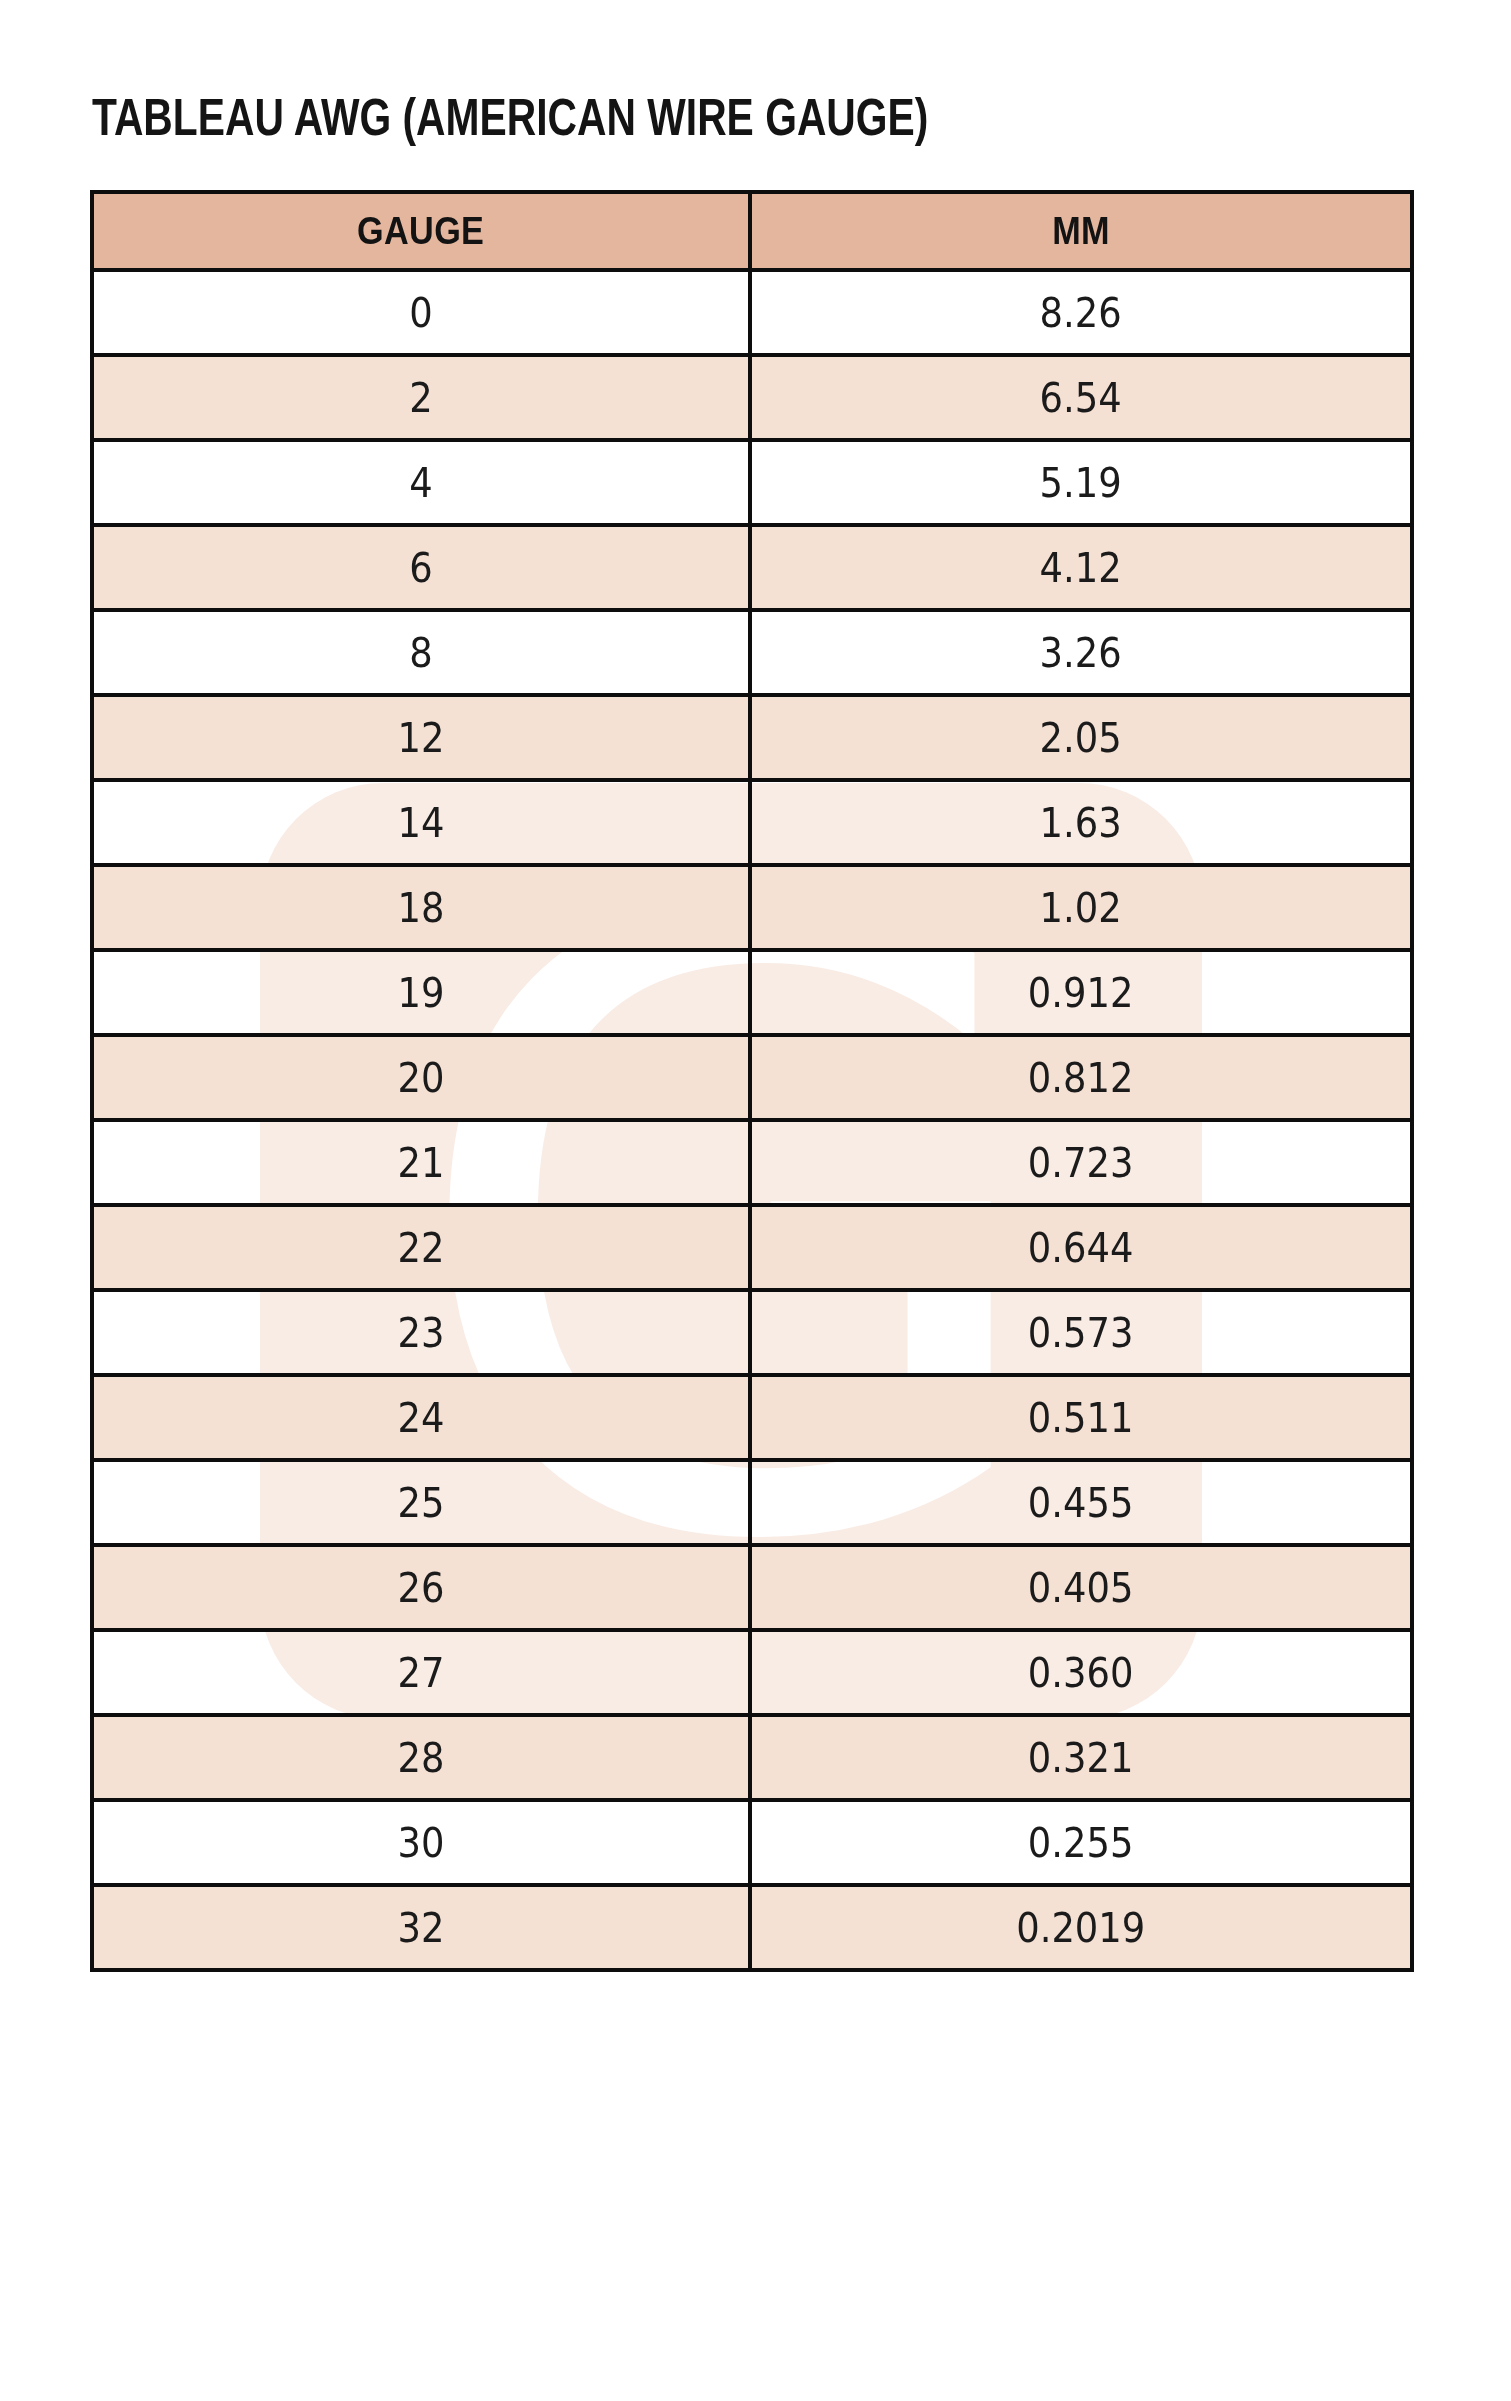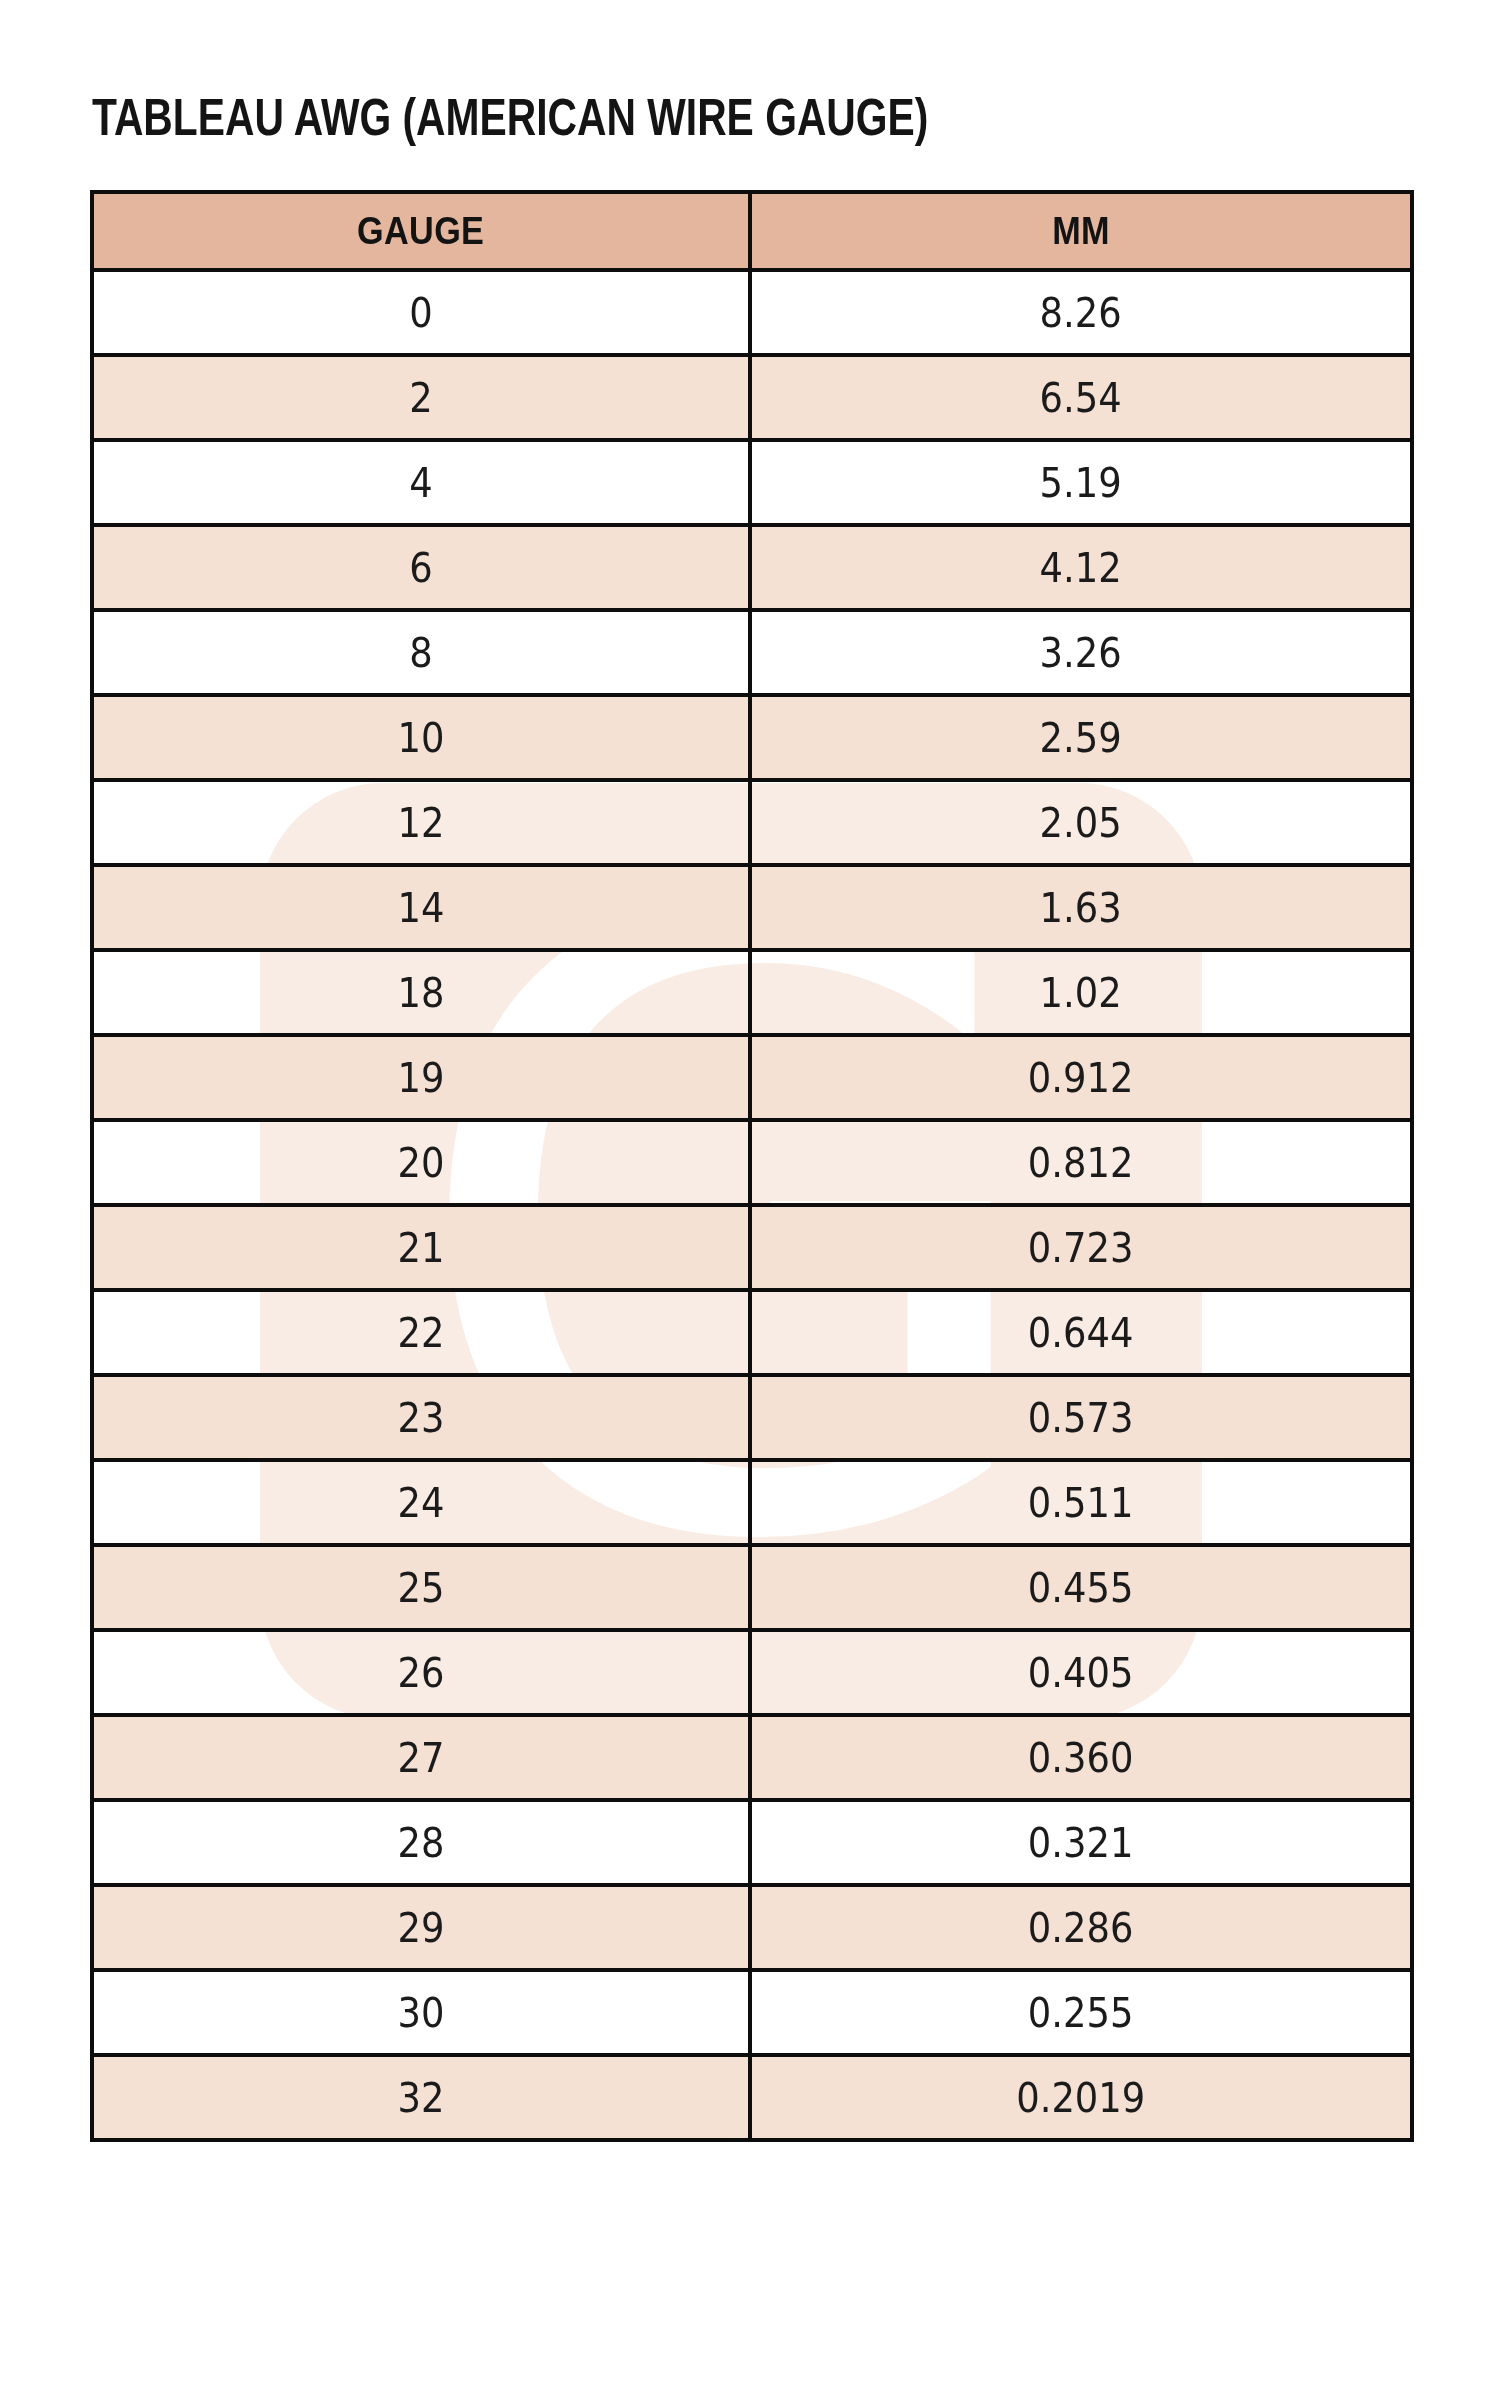--- a/index.html
+++ b/index.html
@@ -136,24 +136,20 @@
     </tr>
     <tr>
       <td><span class="v">6</span></td>
       <td><span class="v">4.12</span></td>
     </tr>
     <tr>
       <td><span class="v">8</span></td>
       <td><span class="v">3.26</span></td>
     </tr>
     <tr>
-      <td><span class="v">10</span></td>
-      <td><span class="v">2.59</span></td>
-    </tr>
-    <tr>
       <td><span class="v">12</span></td>
       <td><span class="v">2.05</span></td>
     </tr>
     <tr>
       <td><span class="v">14</span></td>
       <td><span class="v">1.63</span></td>
     </tr>
     <tr>
       <td><span class="v">18</span></td>
       <td><span class="v">1.02</span></td>
@@ -192,24 +188,20 @@
     </tr>
     <tr>
       <td><span class="v">27</span></td>
       <td><span class="v">0.360</span></td>
     </tr>
     <tr>
       <td><span class="v">28</span></td>
       <td><span class="v">0.321</span></td>
     </tr>
     <tr>
-      <td><span class="v">29</span></td>
-      <td><span class="v">0.286</span></td>
-    </tr>
-    <tr>
       <td><span class="v">30</span></td>
       <td><span class="v">0.255</span></td>
     </tr>
     <tr>
       <td><span class="v">32</span></td>
       <td><span class="v">0.2019</span></td>
     </tr>
   </tbody>
 </table>
 

